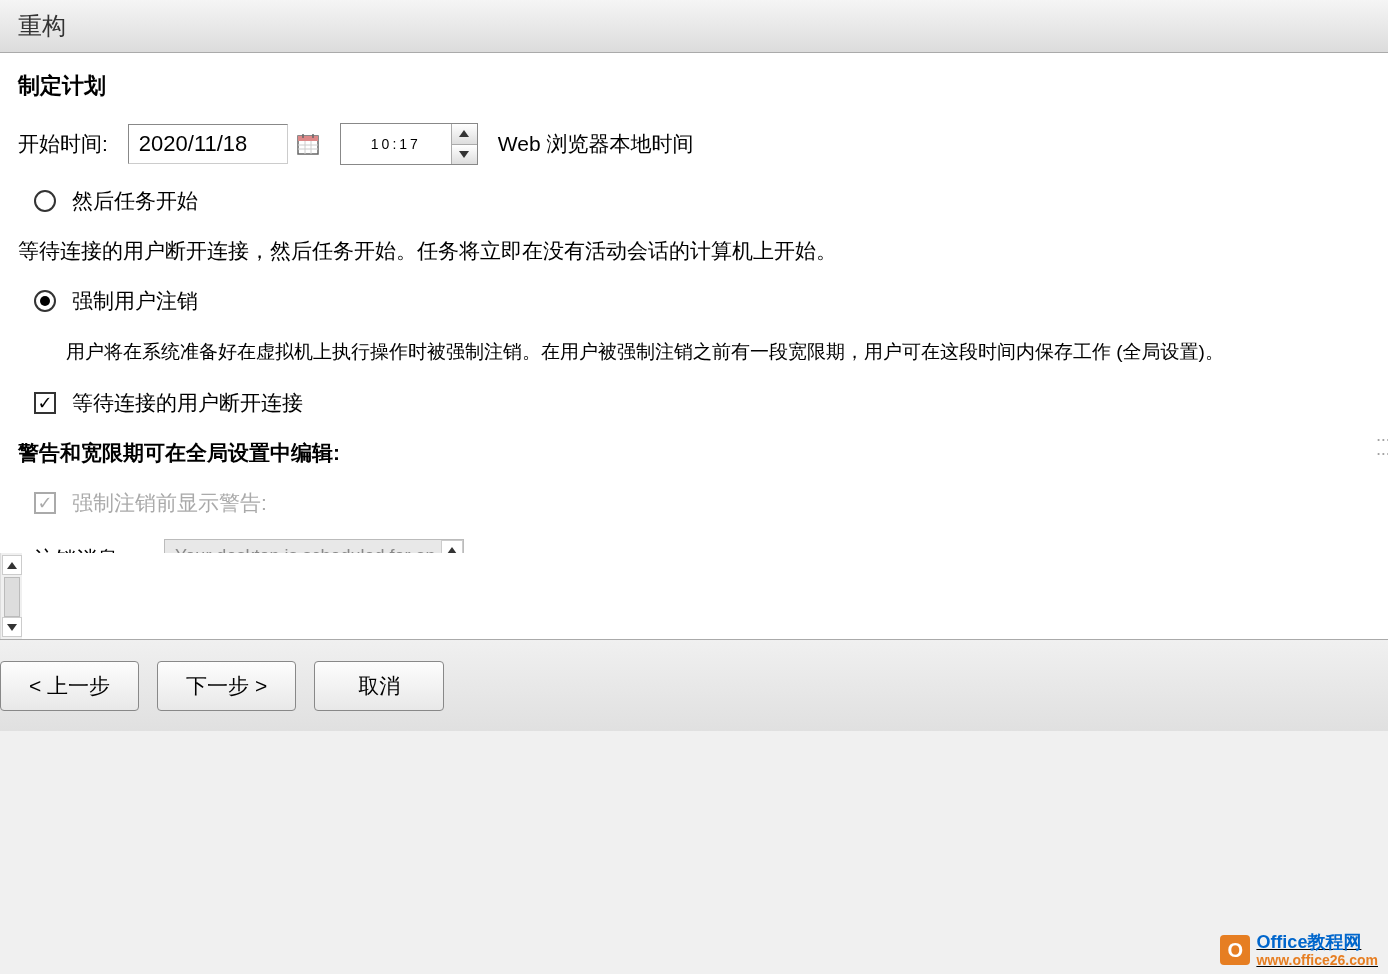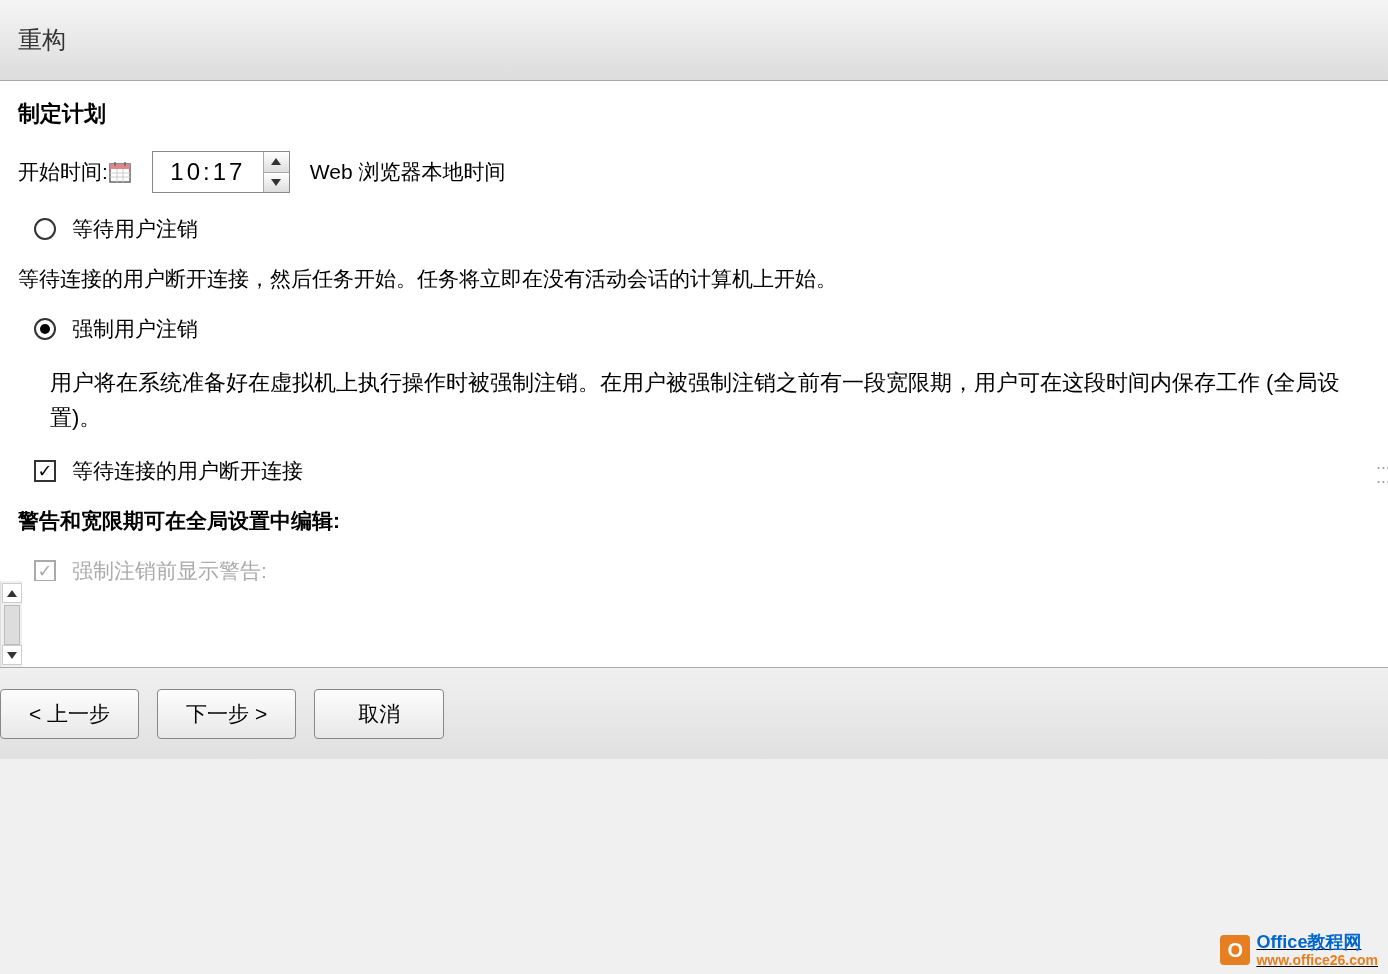--- a/index.html
+++ b/index.html
@@ -12,21 +12,21 @@
       font-size: 20px;
       background: #f0f0f0;
       width: 1388px;
       height: 974px;
       overflow: hidden;
       position: relative;
     }
     .title-bar {
       background: linear-gradient(to bottom, #f5f5f5, #dcdcdc);
       border-bottom: 1px solid #aaa;
-      padding: 24px 18px;
+      padding: 10px 18px;
       font-size: 24px;
       color: #333;
     }
     .content-area {
       display: flex;
       height: 586px;
       background: #fff;
       position: relative;
       flex-direction: column;
     }
@@ -111,21 +111,21 @@
     .time-wrap {
       display: flex;
       align-items: stretch;
       border: 1px solid #888;
       height: 42px;
       margin-right: 20px;
     }
     .time-input {
       border: none;
       padding: 4px 14px;
-      font-size: 24px;
+      font-size: 14px;
       width: 110px;
       text-align: center;
       letter-spacing: 3px;
       font-family: inherit;
     }
     .spinner {
       display: flex;
       flex-direction: column;
       width: 26px;
       border-left: 1px solid #aaa;
@@ -159,23 +159,23 @@
       justify-content: center;
     }
     .radio-circle.selected::after {
       content: "";
       width: 10px;
       height: 10px;
       background: #000;
       border-radius: 50%;
     }
     .indent-text {
-      margin-left: 32px;
-      margin-bottom: 22px;
-      font-size: 22px;
+      margin-left: 48px;
+      margin-bottom: 22px;
+      font-size: 19px;
       line-height: 1.6;
     }
     .checkbox-row {
       display: flex;
       align-items: center;
       margin-left: 16px;
       margin-bottom: 22px;
     }
     .checkbox-box {
       width: 22px;
@@ -314,20 +314,21 @@
   <span>重构</span>
 </div>
 
 <div class="content-area">
   <div class="main-content">
 
     <div class="section-title">制定计划</div>
 
     <div class="row">
       <span class="label">开始时间:</span>
+      <input class="date-input" value="2020/11/18" style="">
       <span class="cal-icon">
         <svg width="24" height="24" viewBox="0 0 24 24">
           <rect x="2" y="4" width="20" height="18" fill="none" stroke="#666" stroke-width="1.5"></rect>
           <rect x="2" y="4" width="20" height="5" fill="#d88"></rect>
           <line x1="7" y1="2" x2="7" y2="6" stroke="#666" stroke-width="1.5"></line>
           <line x1="17" y1="2" x2="17" y2="6" stroke="#666" stroke-width="1.5"></line>
           <line x1="2" y1="13" x2="22" y2="13" stroke="#ccc"></line>
           <line x1="2" y1="17" x2="22" y2="17" stroke="#ccc"></line>
           <line x1="9" y1="9" x2="9" y2="22" stroke="#ccc"></line>
           <line x1="15" y1="9" x2="15" y2="22" stroke="#ccc"></line>
@@ -342,21 +343,21 @@
           <button class="spin-btn">
               <span class="tri-down"></span>
             </button>
         </div>
       </div>
       <span class="label">Web 浏览器本地时间</span>
     </div>
 
     <div class="radio-row">
       <span class="radio-circle"></span>
-      <span class="label">等待用户注销</span>
+      <span class="label">然后任务开始</span>
     </div>
 
     <div class="desc">等待连接的用户断开连接，然后任务开始。任务将立即在没有活动会话的计算机上开始。</div>
 
     <div class="radio-row">
       <span class="radio-circle selected"></span>
       <span class="label">强制用户注销</span>
     </div>
 
     <div class="indent-text">用户将在系统准备好在虚拟机上执行操作时被强制注销。在用户被强制注销之前有一段宽限期，用户可在这段时间内保存工作 (全局设置)。</div>

